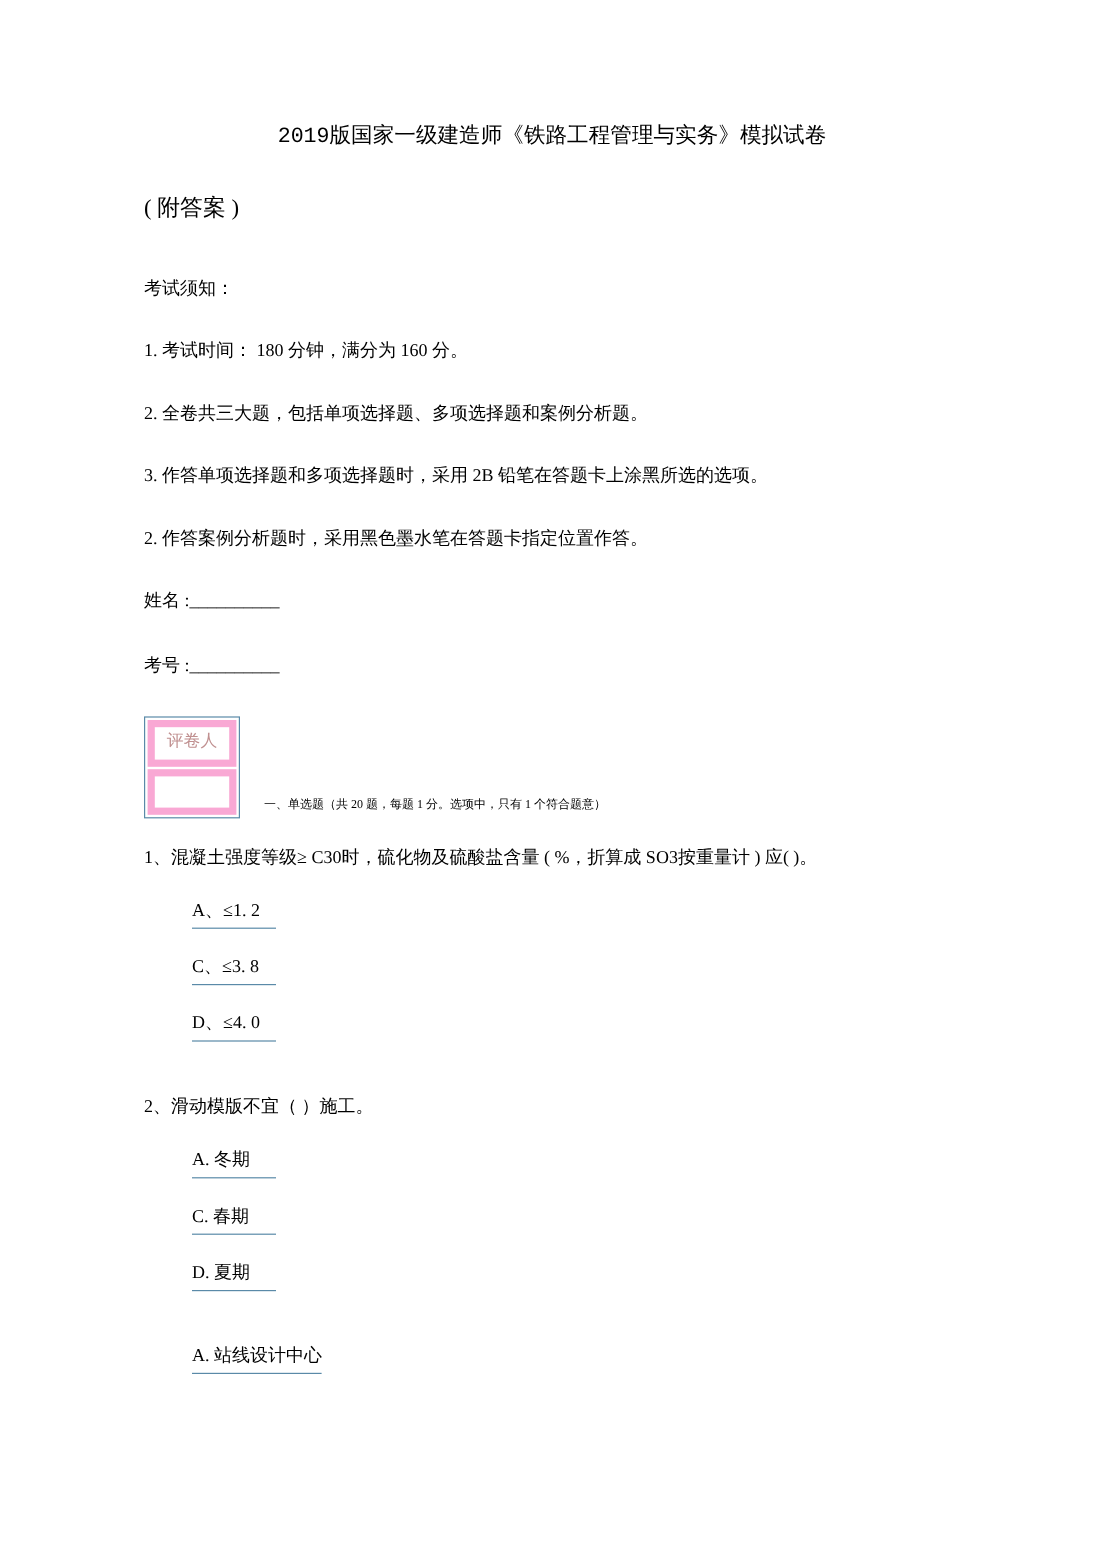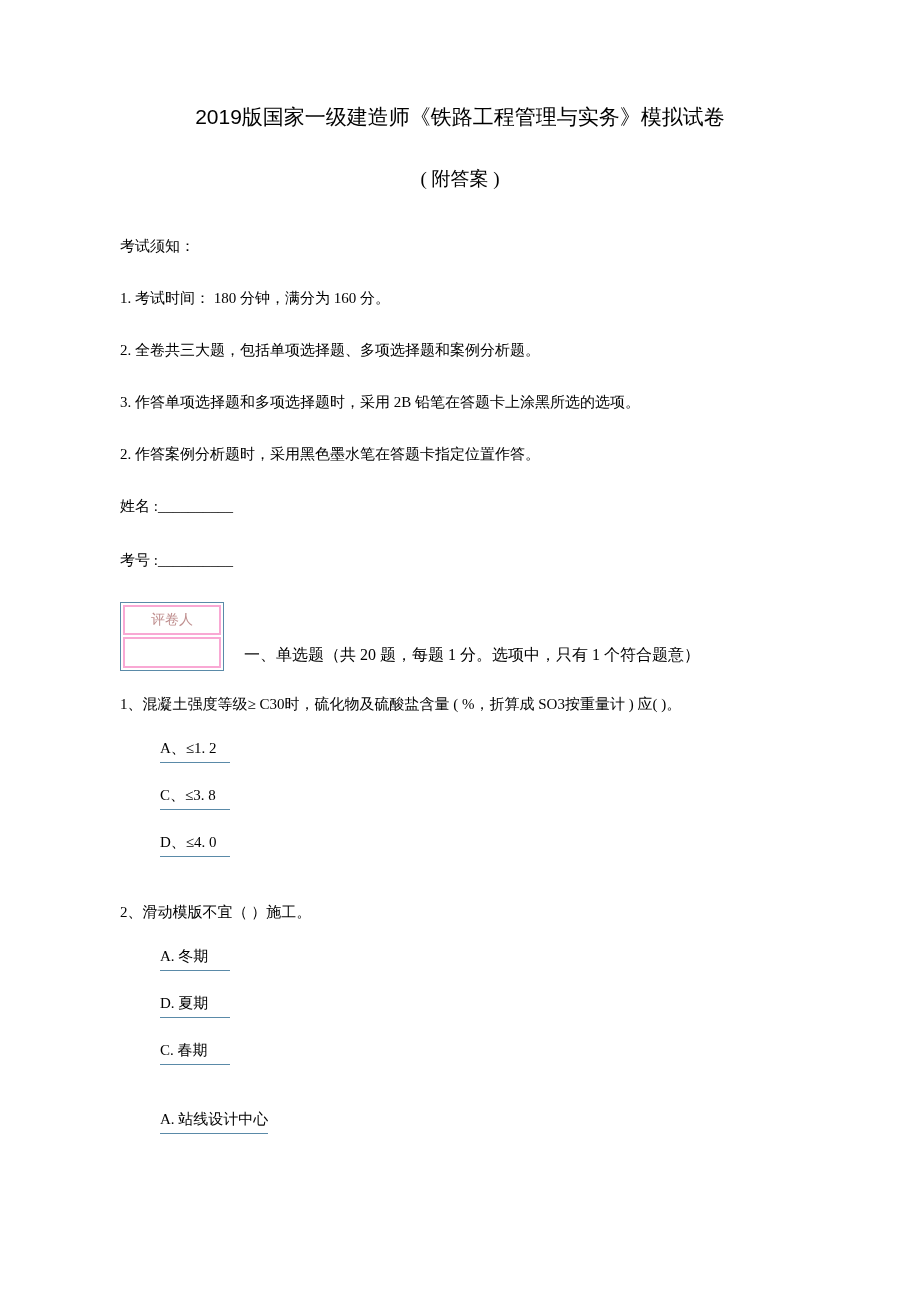--- a/index.html
+++ b/index.html
@@ -12,61 +12,60 @@
       background: #ffffff;
       width: 920px;
       margin: 0 auto;
       padding: 100px 120px 40px 120px;
       font-size: 15px;
       color: #000;
       line-height: 1.6;
     }
     .title {
       text-align: center;
-      font-size: 21px;
+      font-size: 18px;
       font-weight: normal;
       margin-bottom: 30px;
-      font-family: Liberation Sans, sans-serif;
+      font-family: Liberation Mono, monospace;
     }
     .subtitle {
-      text-align: center;
       font-size: 19px;
       margin-bottom: 40px;
     }
     .instructions p {
       margin-bottom: 28px;
       font-size: 15px;
     }
     .field-line {
       margin-bottom: 30px;
     }
     .grader-box {
       display: inline-block;
       border: 1px solid #5a8aa8;
       vertical-align: middle;
     }
     .grader-box td {
-      border: 2px solid #f9a8d4;
-      padding: 2px 26px;
+      border: 6px solid #f9a8d4;
+      padding: 2px 10px;
       font-size: 14px;
       color: #c09090;
       font-family: "KaiTi", "楷体", serif;
       text-align: left;
       min-width: 60px;
       height: 20px;
     }
     .section-heading-row {
       display: flex;
       align-items: flex-end;
       margin-bottom: 20px;
       margin-top: 5px;
     }
     .section-heading {
       margin-left: 20px;
-      font-size: 16px;
+      font-size: 10px;
       padding-bottom: 3px;
     }
     .question {
       margin-bottom: 22px;
       font-size: 15px;
     }
     .question-text {
       margin-bottom: 18px;
       line-height: 1.8;
     }
@@ -120,19 +119,19 @@
   <span class="option-wrap"><span class="option">A、≤1.  2</span></span>
   <span class="option-wrap"><span class="option">C、≤3.  8</span></span>
   <span class="option-wrap"><span class="option">D、≤4.  0</span></span>
 </div>
 
 <div class="question">
   <div class="question-text">
     <span>2、</span><span>滑动模版不宜（      ）施工。</span>
   </div>
   <span class="option-wrap"><span class="option">A.  冬期</span></span>
+  <span class="option-wrap"><span class="option">C.  春期</span></span>
   <span class="option-wrap"><span class="option">D.  夏期</span></span>
-  <span class="option-wrap"><span class="option">C.  春期</span></span>
 </div>
 
 <div class="question">
   <span class="option-wrap"><span class="option">A.  站线设计中心</span></span>
 </div>
 
 </body></html>

